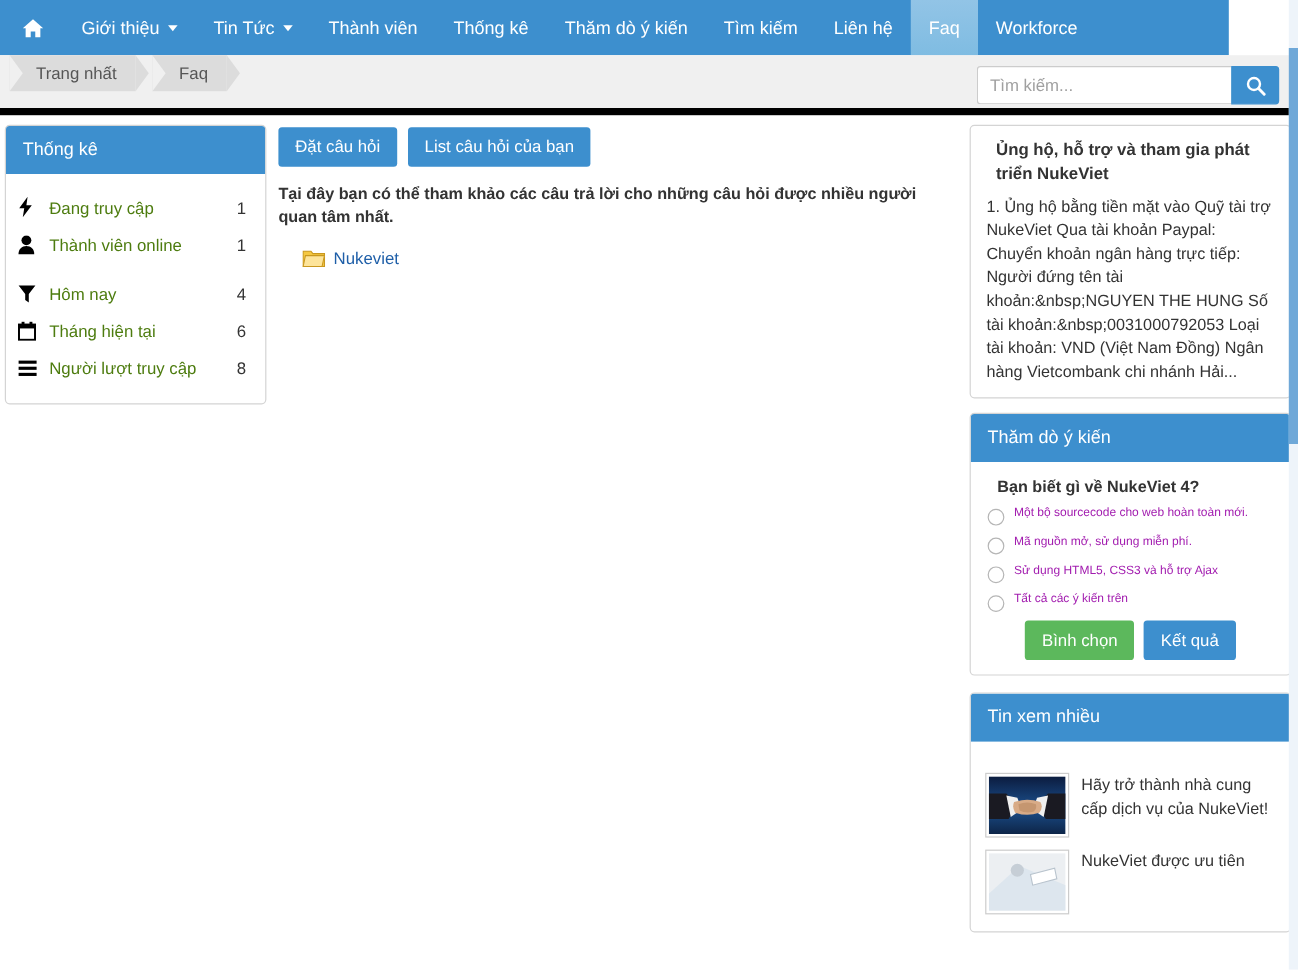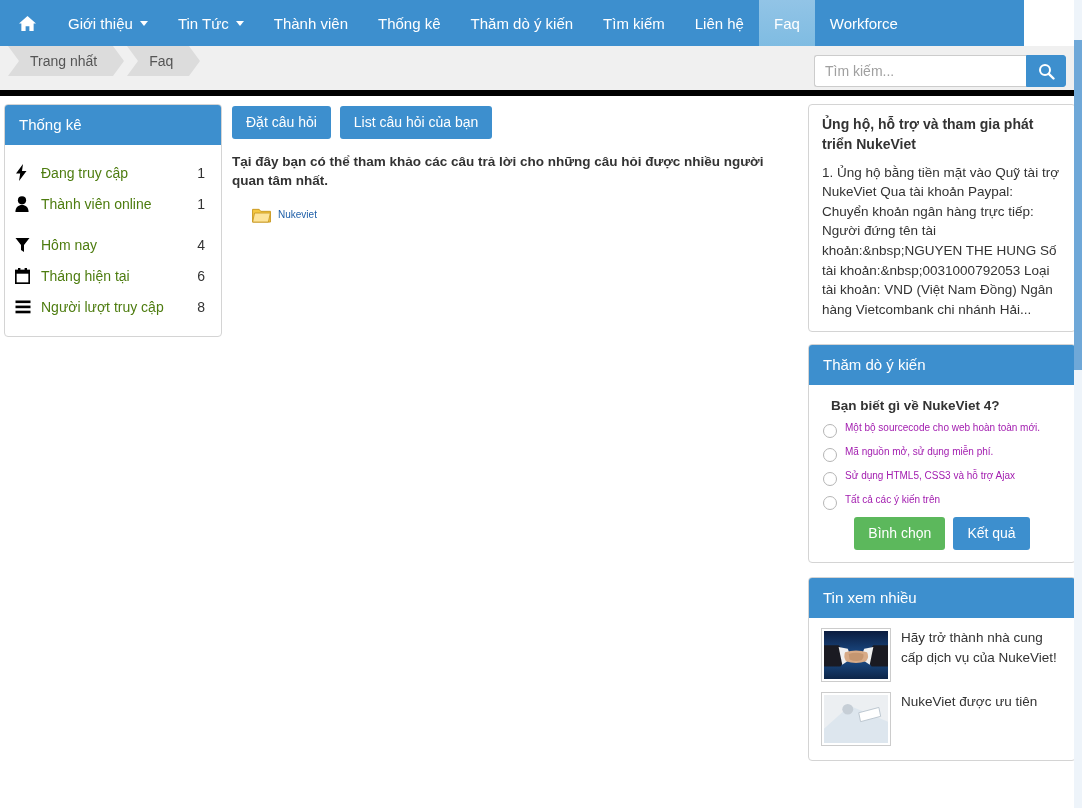--- a/index.html
+++ b/index.html
@@ -180,32 +180,32 @@
     font-weight: bold;
     color: #333333;
     line-height: 1.45;
     margin: 13px 0 0 0;
     max-width: 560px;
   }
   #folderlist { margin: 16px 0 0 20px; }
   .folder-row {
     display: flex; align-items: center;
     gap: 7px;
-    font-size: 10px;
+    font-size: 14px;
   }
   .folder-link { color: #1f5fa8; cursor: pointer; }
   .folder-icon { width: 19px; height: 16px; display: block; }
 
   
   #rightcol { width: 268px; flex: 0 0 268px; margin-right: 6px; }
   #support-panel { padding: 10px 13px 12px 13px; }
   #support-title {
     font-size: 14px; font-weight: bold;
     color: #333333; line-height: 1.42;
-    margin: 0 0 8px 0;
+    margin: 0 0 8px 8px;
   }
   #support-text {
     font-size: 13.5px; color: #333333; line-height: 1.45;
     margin: 0;
   }
   #poll-panel { margin-top: 12px; }
   #poll-panel .panel-body { padding: 13px 14px 12px 14px; }
   #poll-question {
     font-size: 13.5px; font-weight: bold; color: #333333;
     margin: 0 0 8px 8px;
@@ -223,21 +223,21 @@
     border-radius: 50%;
     background: #ffffff;
     flex: 0 0 14px;
     margin-top: 3px;
   }
   .poll-label {
     font-size: 10px; color: #a21caf; line-height: 1.37;
   }
   #poll-buttons { display: flex; gap: 8px; margin-top: 4px; justify-content: center; }
   #news-panel { margin-top: 14px; }
-  #news-panel .panel-body { padding: 10px 12px 4px 12px; }
+  #news-panel .panel-body { padding: 10px 12px 4px 12px; margin-top: 16px; }
   .news-item {
     display: flex;
     gap: 10px;
     margin-bottom: 10px;
     cursor: pointer;
   }
   .news-thumb {
     width: 70px; height: 54px;
     flex: 0 0 70px;
     border: 1px solid #cccccc;

